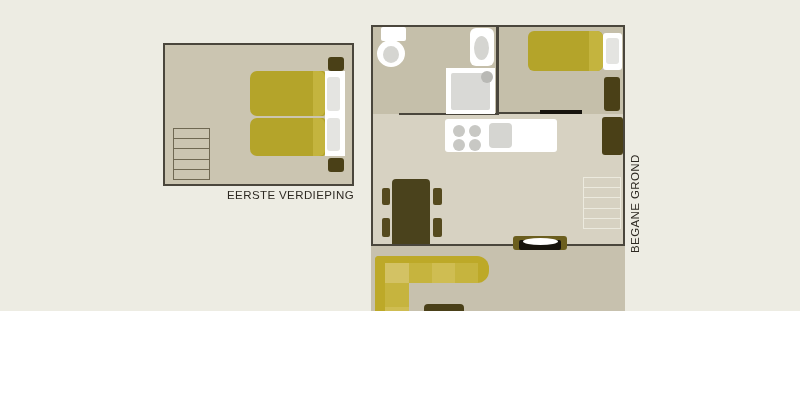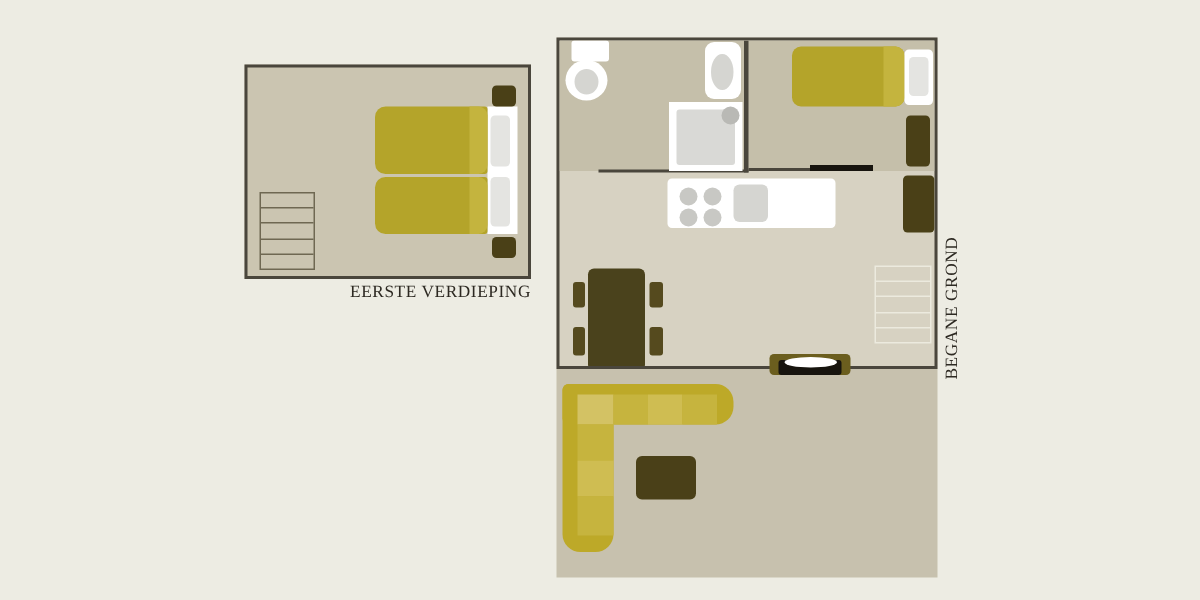--- a/index.html
+++ b/index.html
@@ -1,19 +1,19 @@
 <!DOCTYPE html>
 <html style="--page_bg: #edece3; --wall: #4a463c; --floor_first: #cbc5b1; --floor_rooms: #c5bfaa; --floor_hall: #d7d2c2; --floor_living: #c7c1ae; --gold: #b4a42a; --gold_light: #c4b43e; --sofa_back: #bda928; --cushion: #cfbd52; --cushion_alt: #c6b43e; --cushion_corner: #d3c264; --dark_furniture: #4a4017; --chair: #554a1e; --door_frame: #6b5e1e; --door_dark: #17140e; --white: #ffffff; --pillow: #e4e4e1; --fixture_gray: #d5d5d1; --burner_gray: #c8c8c4; --shower_head: #b9b9b5; --stair_line_dark: #6f6852; --stair_line_light: #eceade; --label_text: #2d2922;"><head>
 <meta charset="utf-8">
 <style>
   html,body{margin:0;padding:0;}
   #canvas{
-    position:relative;width:800px;height:400px;overflow:hidden;
+    position:relative;width:800px;height:311px;overflow:hidden;
     background:var(--page_bg);
-    font-family:Liberation Serif, serif;
+    font-family:Liberation Sans, sans-serif;
   }
   .abs{position:absolute;}
   
   .room-shell{border:2px solid var(--wall);box-sizing:border-box;}
   .floor-first{background:var(--floor_first);}
   .floor-rooms{background:var(--floor_rooms);}
   .floor-hall{background:var(--floor_hall);}
   .floor-living{background:var(--floor_living);}
   .wall-seg{background:var(--wall);}
   .wall-seg-dark{background:var(--door_dark);}

